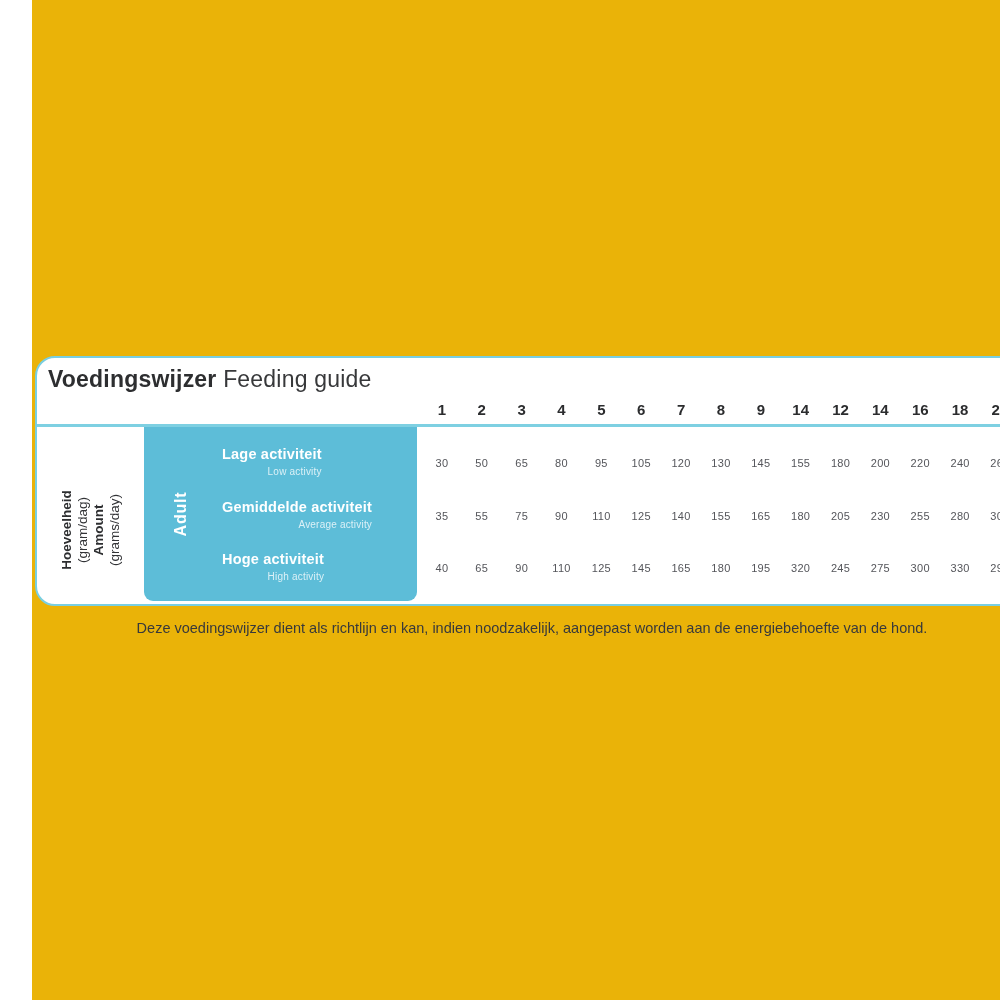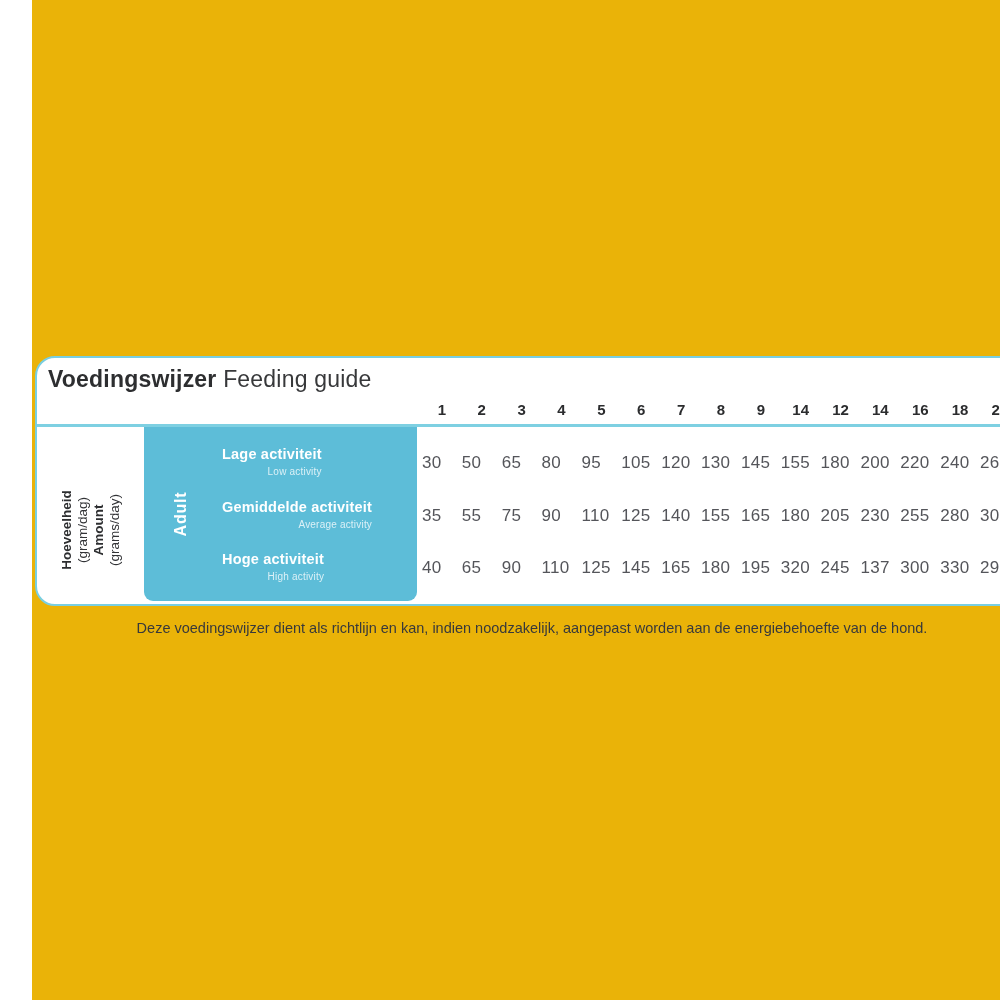--- a/index.html
+++ b/index.html
@@ -60,21 +60,21 @@
     position:absolute;left:185px;top:50%;transform:translateY(-50%);
     white-space:nowrap;
   }
   .a-nl{font-weight:bold;color:#ffffff;font-size:14.5px;line-height:17px;letter-spacing:0.2px;}
   .a-en{color:rgba(255,255,255,0.78);font-size:10px;line-height:17px;letter-spacing:0.2px;text-align:right;}
   .values-grid{
     position:absolute;left:385px;top:50%;transform:translateY(-50%);
     width:598px;display:flex;
   }
   .vcell{
-    flex:1;font-size:17px;color:#54555a;letter-spacing:0.3px;
+    flex:1;text-align:center;font-size:11px;color:#54555a;letter-spacing:0.3px;
   }
   .footnote{
     position:absolute;left:0;top:620px;width:1000px;margin:0;
     text-align:center;font-size:14.5px;color:#38393b;
   }
 </style>
 </head>
 <body>
 
 <div class="page">
@@ -175,21 +175,21 @@
           <span class="vcell">65</span>
           <span class="vcell">90</span>
           <span class="vcell">110</span>
           <span class="vcell">125</span>
           <span class="vcell">145</span>
           <span class="vcell">165</span>
           <span class="vcell">180</span>
           <span class="vcell">195</span>
           <span class="vcell">320</span>
           <span class="vcell">245</span>
-          <span class="vcell">137</span>
+          <span class="vcell">275</span>
           <span class="vcell">300</span>
           <span class="vcell">330</span>
           <span class="vcell">296</span>
         </div>
     </div>
 
   </section>
 
   <p class="footnote">Deze voedingswijzer dient als richtlijn en kan, indien noodzakelijk, aangepast worden aan de energiebehoefte van de hond.</p>
 </div>

